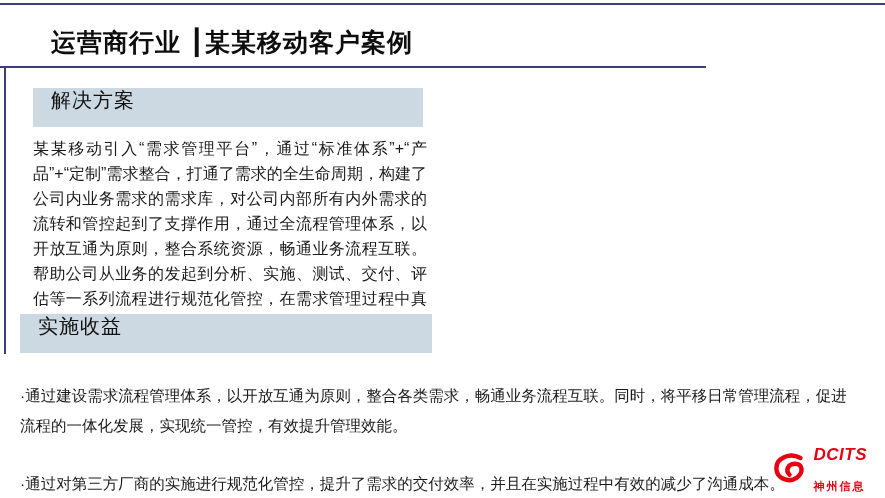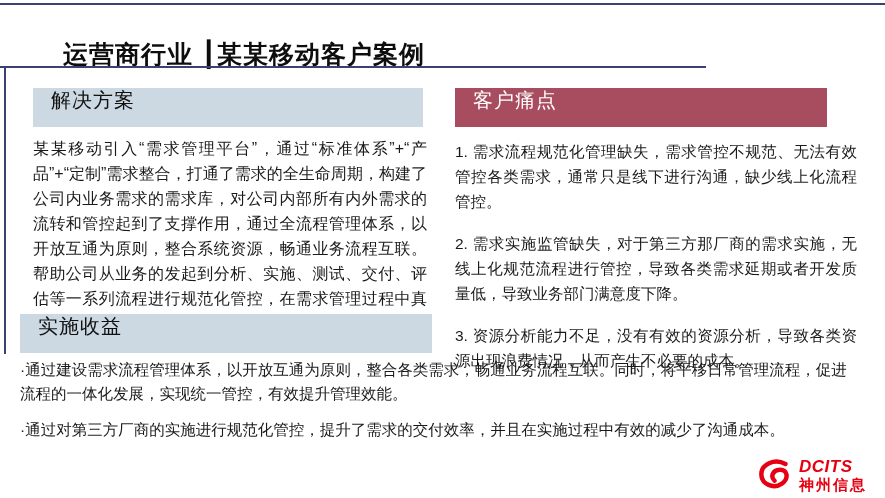--- a/index.html
+++ b/index.html
@@ -2,21 +2,21 @@
 <html><head>
 <meta charset="utf-8">
 <style>
   html,body { margin:0; padding:0; background:#ffffff; }
   .slide {
     position:relative; width:885px; height:498px; background:#ffffff; overflow:hidden;
     font-family:"Liberation Sans","DejaVu Sans",sans-serif; color:#1a1a1a;
   }
   .top-rule { position:absolute; top:3px; left:0; width:885px; height:2px; background:#3b4273; }
   .title {
-    position:absolute; left:47px; top:22px; margin:16px;
+    position:absolute; left:47px; top:22px; margin:4px;
     font-size:25px; font-weight:700; color:#0d0d0d; letter-spacing:1px; white-space:nowrap;
   }
   .title-rule { position:absolute; top:66px; left:0; width:706px; height:2px; background:#3b4273; }
   .left-rule { position:absolute; top:66px; left:4px; width:2px; height:288px; background:#3b4273; }
 
   .bar {
     box-sizing:border-box; height:39px; line-height:25px; padding-left:18px;
     font-size:20px; color:#111111; letter-spacing:1px;
   }
   .bar.gray { background:#cdd9e2; }
@@ -28,54 +28,48 @@
     margin:9px 0 0; font-size:16px; line-height:25px; text-align:justify; color:#1a1a1a;
   }
 
   .pain { position:absolute; left:455px; top:88px; width:402px; }
   .pain .bar { width:372px; }
   .pain p { margin:12px 0 17px; font-size:15.5px; line-height:25px; text-align:justify; color:#1a1a1a; }
   .pain p:last-child { margin-bottom:0; }
 
   .benefits { position:absolute; left:20px; top:314px; width:830px; }
   .benefits .bar { width:412px; }
-  .benefits p { margin:5px 0 12px; font-size:15.5px; line-height:24px; color:#1a1a1a; }
+  .benefits p { margin:28px 0 12px; font-size:15.5px; line-height:30px; color:#1a1a1a; }
 
   .logo { position:absolute; right:18px; bottom:6px; display:flex; align-items:center; }
   .logo svg { display:block; margin-right:5px; transform:rotate(-12deg); }
   .logo-text { display:flex; flex-direction:column; }
   .logo-brand {
     font-size:17px; font-weight:700; font-style:italic; color:#e60012; line-height:1; letter-spacing:0.5px;
   }
   .logo-company {
-    font-size:15px; font-weight:700; color:#e60012; letter-spacing:2px; margin-top:2px; line-height:1;
+    font-size:11px; font-weight:700; color:#e60012; letter-spacing:2px; margin-top:18px; line-height:1;
   }
 </style>
 </head>
 <body>
 
 <div class="slide">
 
   <div class="top-rule"></div>
 
   <h1 class="title">运营商行业 ┃某某移动客户案例</h1>
   <div class="title-rule"></div>
   <div class="left-rule"></div>
 
   <section class="solution">
     <div class="bar gray">解决方案</div>
     <p class="body-text">某某移动引入“需求管理平台”，通过“标准体系”+“产品”+“定制”需求整合，打通了需求的全生命周期，构建了公司内业务需求的需求库，对公司内部所有内外需求的流转和管控起到了支撑作用，通过全流程管理体系，以开放互通为原则，整合系统资源，畅通业务流程互联。帮助公司从业务的发起到分析、实施、测试、交付、评估等一系列流程进行规范化管控，在需求管理过程中真正的做到有的放矢。</p>
   </section>
 
-  <section class="pain">
-    <div class="bar red">客户痛点</div>
-    <p>1.  需求流程规范化管理缺失，需求管控不规范、无法有效管控各类需求，通常只是线下进行沟通，缺少线上化流程管控。</p>
-    <p>2.  需求实施监管缺失，对于第三方那厂商的需求实施，无线上化规范流程进行管控，导致各类需求延期或者开发质量低，导致业务部门满意度下降。</p>
-    <p>3.  资源分析能力不足，没有有效的资源分析，导致各类资源出现浪费情况，从而产生不必要的成本。</p>
-  </section>
 
   <section class="benefits">
     <div class="bar gray">实施收益</div>
     <p>·通过建设需求流程管理体系，以开放互通为原则，整合各类需求，畅通业务流程互联。同时，将平移日常管理流程，促进流程的一体化发展，实现统一管控，有效提升管理效能。</p>
     <p>·通过对第三方厂商的实施进行规范化管控，提升了需求的交付效率，并且在实施过程中有效的减少了沟通成本。</p>
   </section>
 
   <div class="logo">
     <svg width="36" height="32" viewBox="0 0 40 36">
       <g fill="none" stroke="#e60012" stroke-width="5" stroke-linecap="round">

